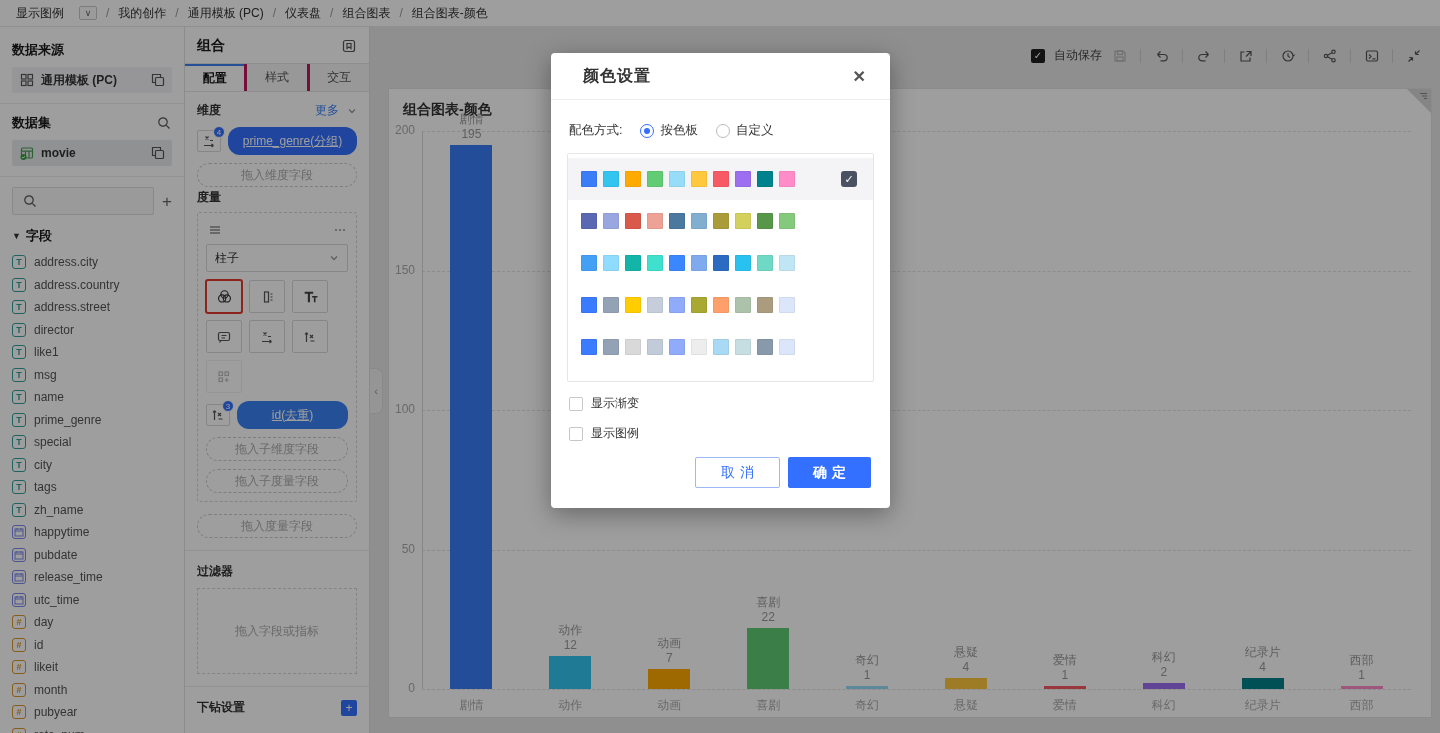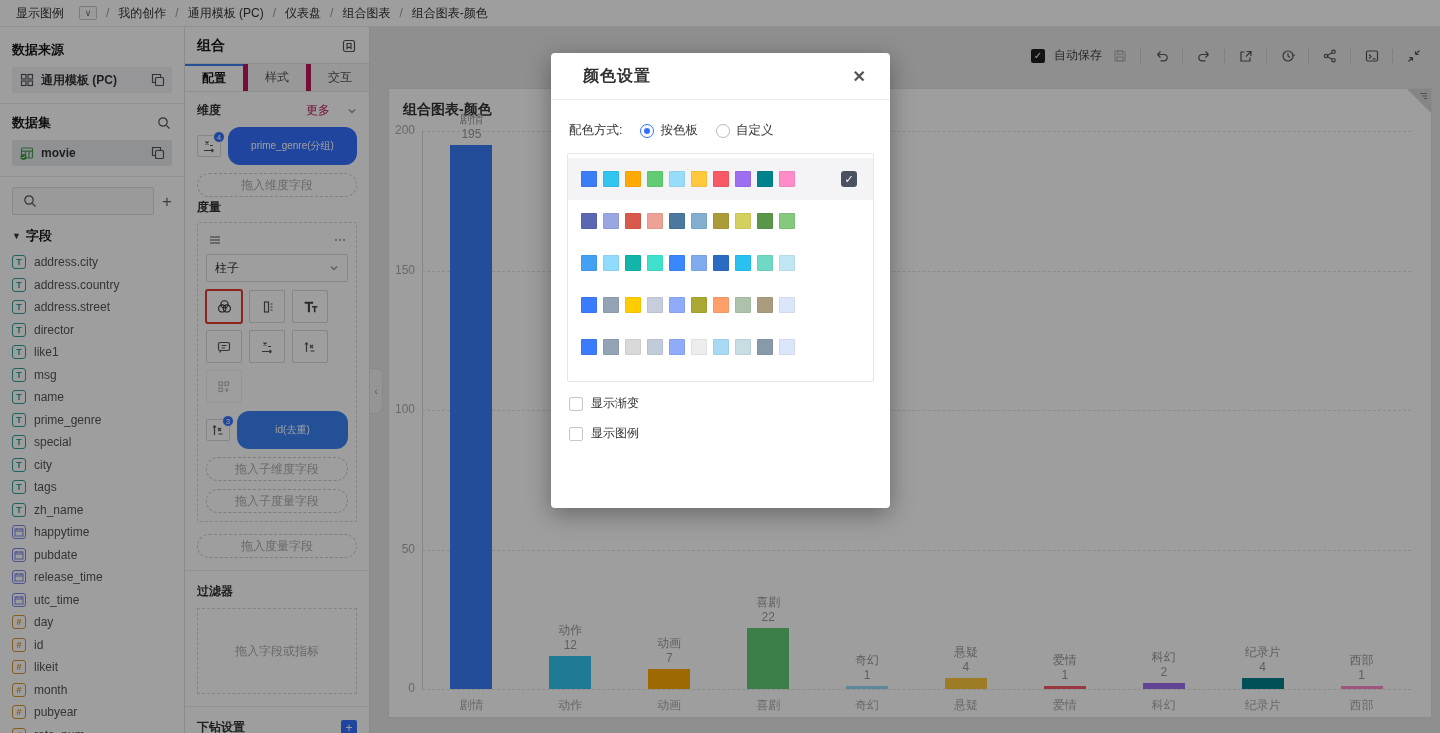--- a/index.html
+++ b/index.html
@@ -19,31 +19,31 @@
   .plus-btn { color:#666; font-size:17px; line-height:1; cursor:pointer; }
   .fields-head { display:flex; align-items:center; gap:5px; font-size:13px; font-weight:bold; color:#1a1a1a; margin:12px 0 6px 0; }
   .fields-head .tri { font-size:9px; color:#333; }
   .field-row { display:flex; align-items:center; gap:8px; height:22.5px; font-size:12px; color:#555; white-space:nowrap; }
   .fbox { width:14px; height:14px; border-radius:3px; border:1px solid currentColor; display:flex; align-items:center; justify-content:center; font-size:9px; font-weight:bold; flex:0 0 auto; }
   
   .panel { position:absolute; left:185px; top:27px; width:185px; bottom:0; background:#fff; border-right:1px solid #dfdfdf; overflow:hidden; }
   .panel-head { display:flex; align-items:center; justify-content:space-between; padding:10px 12px 8px 12px; }
   .panel-head .t { font-size:14px; font-weight:bold; color:#1a1a1a; }
   .tabs { display:flex; height:29px; border-top:1px solid #e6e6e6; border-bottom:1px solid #e6e6e6; }
-  .tab { flex:1; display:flex; align-items:center; justify-content:center; font-size:12px; color:#555; background:#f5f5f5; border-left:5px solid #be185d; cursor:pointer; }
+  .tab { flex:1; display:flex; align-items:center; justify-content:center; font-size:12px; color:#555; background:#f5f5f5; border-left:3px solid #be185d; cursor:pointer; }
   .tab:first-child { border-left:none; }
   .tab.active { background:#fff; color:#111; font-weight:bold; border-top:2px solid #3b82f6; }
   .panel-body { padding:10px 12px; }
   .row-between { display:flex; align-items:center; justify-content:space-between; }
   .lbl { font-size:12px; font-weight:bold; color:#333; }
-  .more { font-size:12px; color:#be185d; display:flex; align-items:center; gap:17px; cursor:pointer; }
+  .more { font-size:12px; color:#3b82f6; display:flex; align-items:center; gap:8px; cursor:pointer; }
   .chip-row { display:flex; align-items:center; gap:7px; margin-top:8px; }
   .mini-btn { position:relative; width:24px; height:22px; border:1px solid #d9d9d9; border-radius:2px; display:flex; align-items:center; justify-content:center; background:#fff; flex:0 0 auto; cursor:pointer; }
   .badge { position:absolute; top:-5px; right:-5px; min-width:12px; height:12px; border-radius:7px; background:#3370ff; border:1px solid #fff; color:#fff; font-size:8px; display:flex; align-items:center; justify-content:center; padding:0 2px; }
-  .pill { flex:1; height:38px; border-radius:12px; color:#fff; font-size:10px; display:flex; align-items:center; justify-content:center; cursor:pointer; overflow:hidden; white-space:nowrap; }
+  .pill { flex:1; height:28px; border-radius:12px; color:#fff; font-size:12px; display:flex; align-items:center; justify-content:center; cursor:pointer; overflow:hidden; white-space:nowrap;text-decoration:underline; }
   .pill.blue { background:#3370ff; }
   .pill.green { background:#3b82f6; }
   .drop-pill { height:24px; border-radius:12px; border:1px dashed #ccc; color:#aaa; font-size:12px; display:flex; align-items:center; justify-content:center; margin-top:8px; }
   .group-box { border:1px dashed #d6d6d6; border-radius:2px; padding:8px; margin-top:6px; }
   .gb-head { display:flex; align-items:center; justify-content:space-between; color:#777; margin-bottom:6px; }
   .select { height:28px; border:1px solid #d9d9d9; border-radius:2px; display:flex; align-items:center; justify-content:space-between; padding:0 8px; font-size:12px; color:#333; background:#fff; cursor:pointer; }
   .tool-grid { display:flex; flex-wrap:wrap; gap:7px; margin-top:8px; }
   .tool-btn { width:36px; height:33px; border:1px solid #d9d9d9; border-radius:2px; display:flex; align-items:center; justify-content:center; background:#fff; color:#444; cursor:pointer; }
   .tool-btn.hl { outline:2px solid #e23b30; outline-offset:-1px; }
   .tool-btn.disabled { opacity:.38; }
@@ -642,13 +642,17 @@
         <div class="m-check-row">
           <span class="sq"></span>
           <span>显示渐变</span>
         </div>
         <div class="m-check-row">
           <span class="sq"></span>
           <span>显示图例</span>
         </div>
       </div>
   </div>
+  <div class="modal-foot">
+    <span class="btn ghost">取消</span>
+    <span class="btn primary">确定</span>
+  </div>
 </div>
 
 </body></html>

